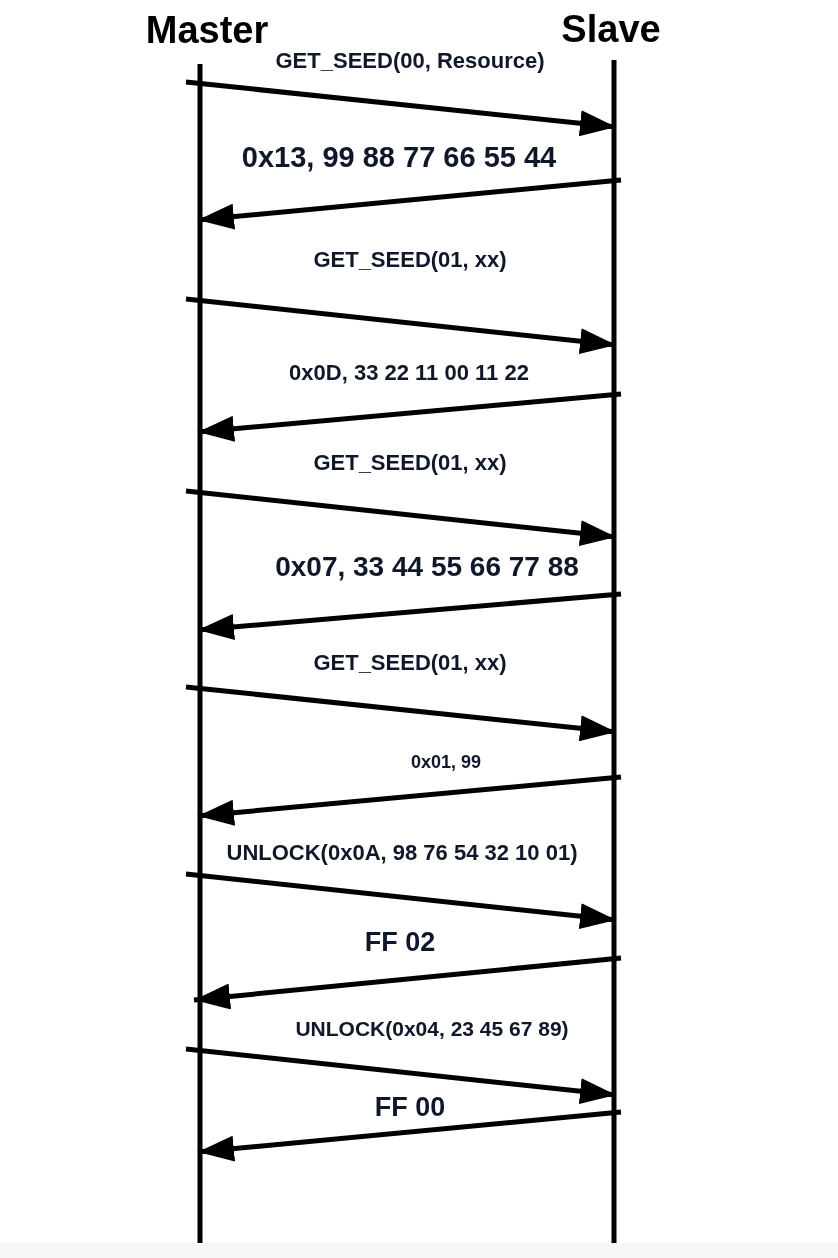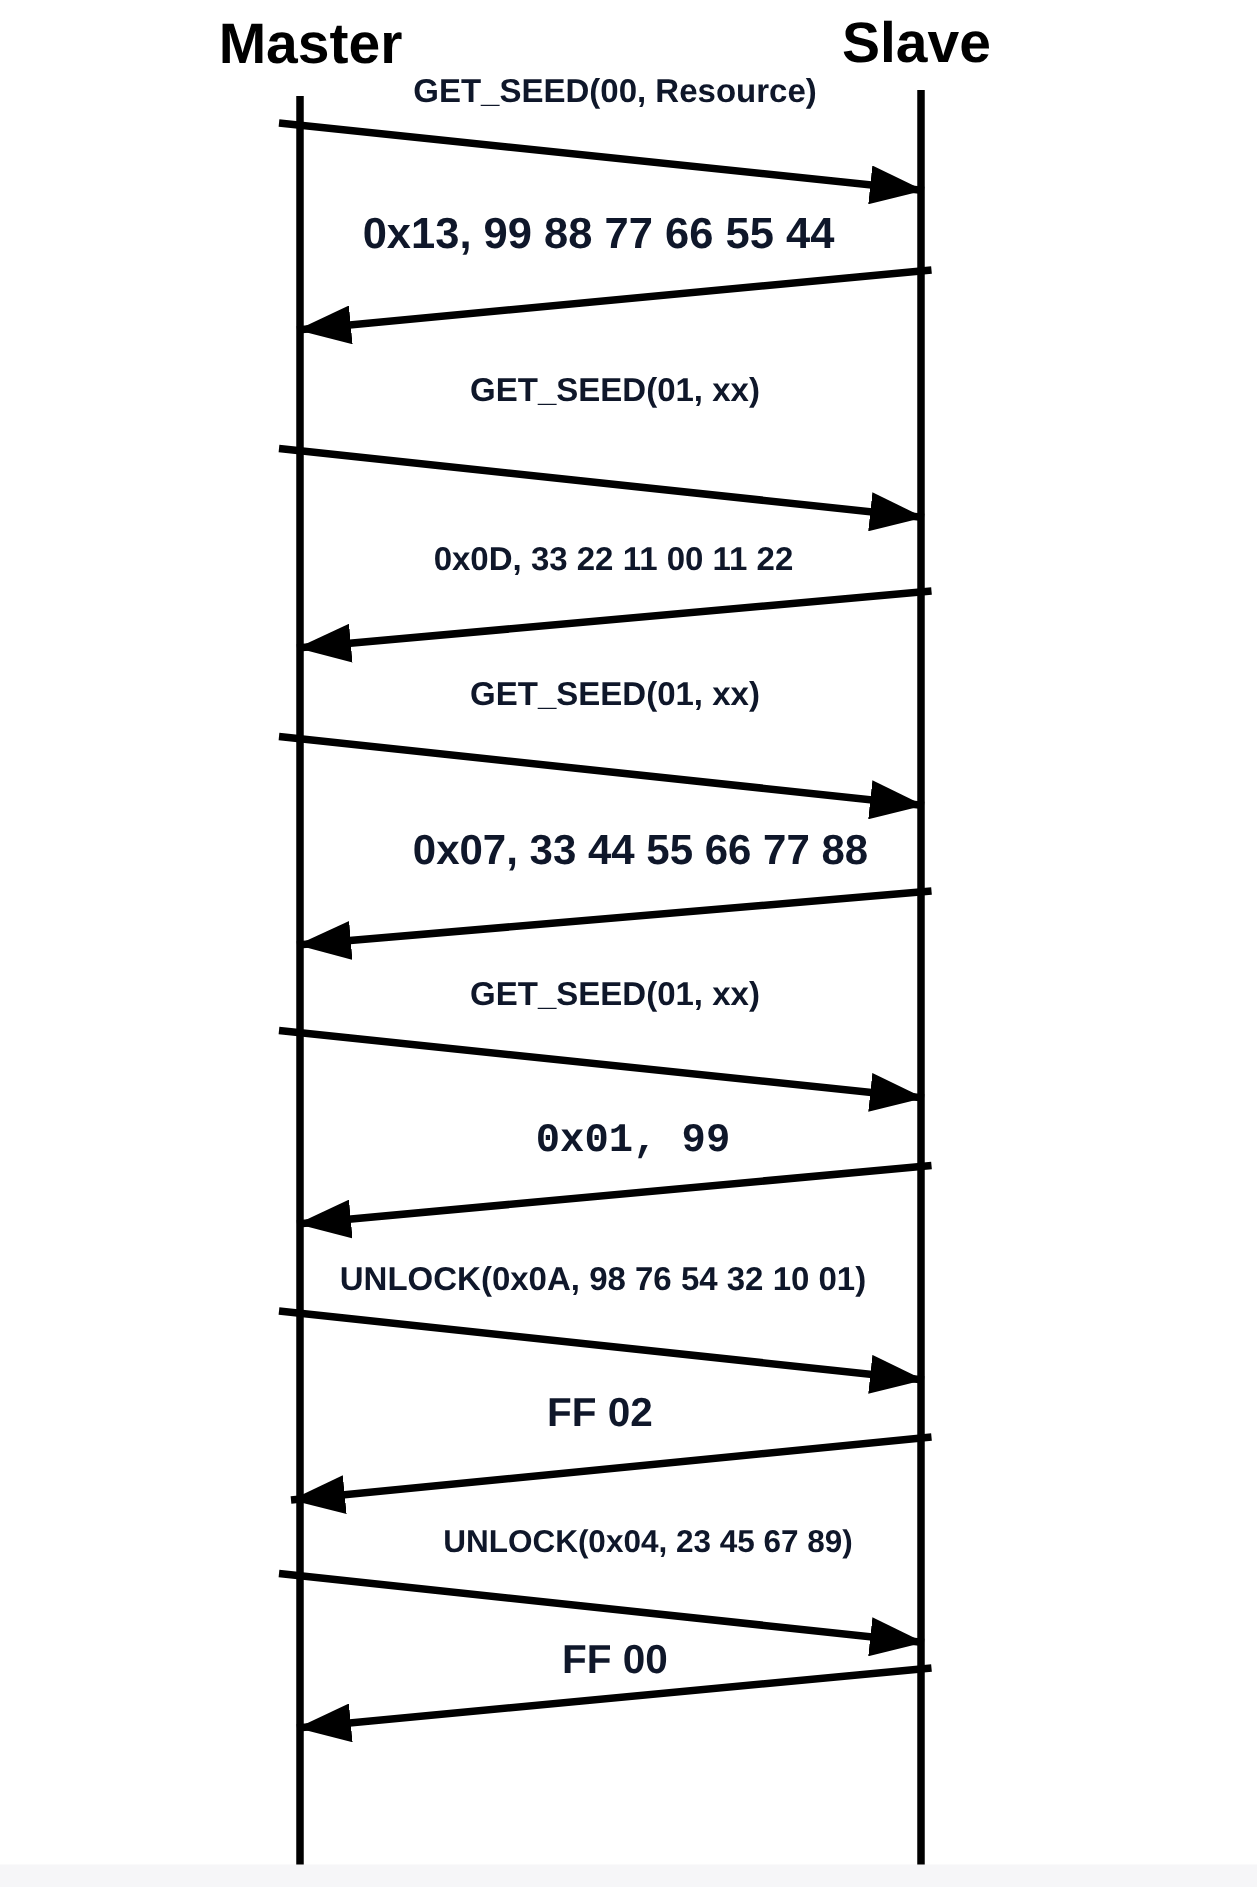--- a/index.html
+++ b/index.html
@@ -81,21 +81,21 @@
   </svg>
 
   <div id="labels">
       <div class="msg-label" style="left: 410px; top: 61px; font-size: 22px;">GET_SEED(00, Resource)</div>
       <div class="msg-label" style="left: 399px; top: 157px; font-size: 29px;">0x13, 99 88 77 66 55 44</div>
       <div class="msg-label" style="left: 410px; top: 260px; font-size: 22px;">GET_SEED(01, xx)</div>
       <div class="msg-label" style="left: 409px; top: 373px; font-size: 22px;">0x0D, 33 22 11 00 11 22</div>
       <div class="msg-label" style="left: 410px; top: 463px; font-size: 22px;">GET_SEED(01, xx)</div>
       <div class="msg-label" style="left: 427px; top: 567px; font-size: 28px;">0x07, 33 44 55 66 77 88</div>
       <div class="msg-label" style="left: 410px; top: 663px; font-size: 22px;">GET_SEED(01, xx)</div>
-      <div class="msg-label" style="left: 422px; top: 762px; font-size: 27px; font-family: Liberation Mono, monospace;">0x01, 99</div>
+      <div class="msg-label" style="left: 446px; top: 762px; font-size: 18px;">0x01, 99</div>
       <div class="msg-label" style="left: 402px; top: 853px; font-size: 22px;">UNLOCK(0x0A, 98 76 54 32 10 01)</div>
       <div class="msg-label" style="left: 400px; top: 942px; font-size: 27px;">FF 02</div>
       <div class="msg-label" style="left: 432px; top: 1028px; font-size: 21px;">UNLOCK(0x04, 23 45 67 89)</div>
       <div class="msg-label" style="left: 410px; top: 1107px; font-size: 27px;">FF 00</div>
     </div>
 
   <div class="footer-strip" style="background: rgb(246, 246, 248);"></div>
 
 </div>
 

